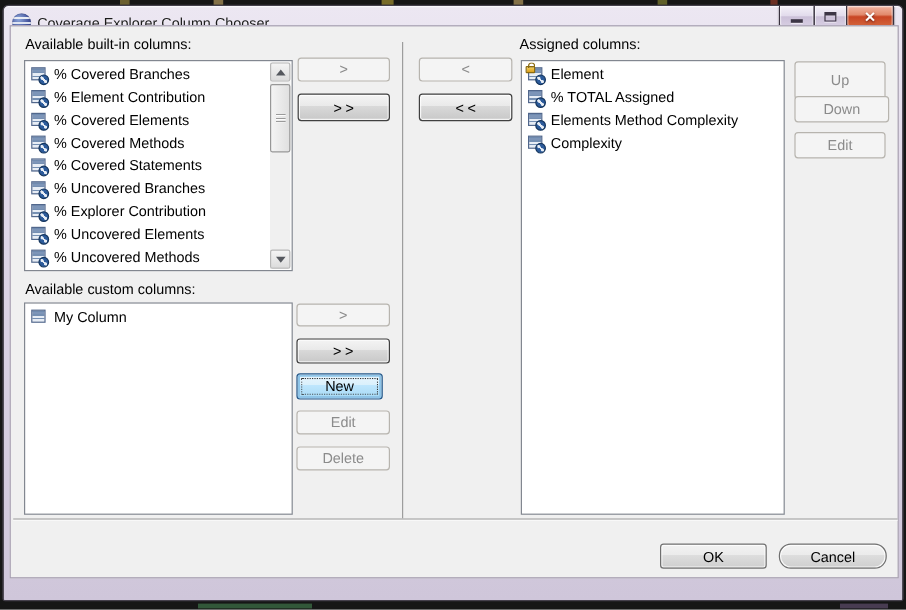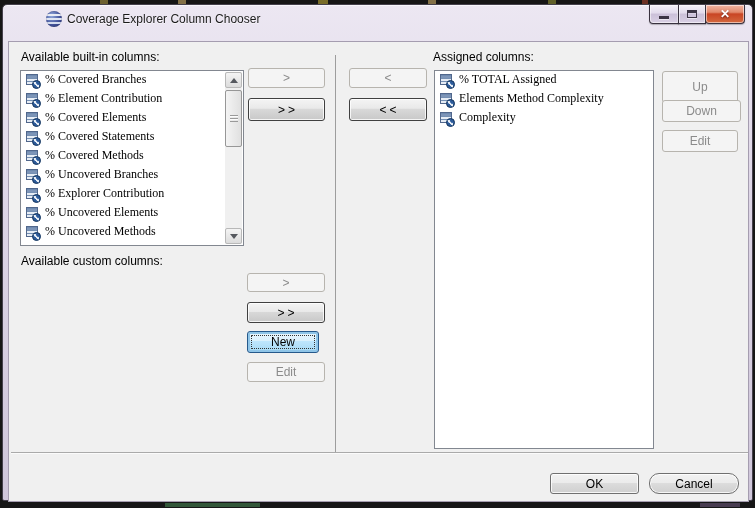--- a/index.html
+++ b/index.html
@@ -7,21 +7,21 @@
   body { background:#161616; font-family:"Liberation Sans", sans-serif; font-size:12px; color:#000; position:relative; cursor:default; }
 
   .speck { position:absolute; opacity:.75; }
 
   
   .window { position:absolute; left:2px; top:4px; width:751px; height:497px;
     background:linear-gradient(180deg,#ece7f2 0%,#ddd5e6 40%,#cfc6da 100%);
     border:1px solid #45404c; border-radius:5px 5px 2px 2px;
     box-shadow: inset 0 1px 0 rgba(255,255,255,.65); }
 
-  .titlebar { position:absolute; left:0; top:0; right:0; height:28px; display:flex; align-items:center; padding-left:7px;margin-left:36px; }
+  .titlebar { position:absolute; left:0; top:0; right:0; height:28px; display:flex; align-items:center; padding-left:7px; }
   .app-icon { width:16px; height:16px; border-radius:50%; margin-right:5px; flex:0 0 16px;
     background:
       linear-gradient(180deg, transparent 3px, #e8ecf5 3px 5px, transparent 5px 7px, #dfe5f2 7px 9px, transparent 9px 11px, #d4dcee 11px 13px, transparent 13px),
       radial-gradient(circle at 35% 30%, #8fa8dc 0%, #44549c 55%, #262f66 100%);
     box-shadow: inset 0 0 1px #1b2250; }
   .title-text { color:#1b1b1b; text-shadow:0 1px 0 rgba(255,255,255,.6); white-space:nowrap; }
 
   .win-controls { position:absolute; top:0; right:7px; display:flex; }
   .wbtn { height:19px; border:1px solid #39323f; border-top:none; display:flex; align-items:center; justify-content:center;
     box-shadow: inset 0 0 0 1px rgba(255,255,255,.55), 0 1px 1px rgba(0,0,0,.25); }
@@ -29,28 +29,28 @@
     background:linear-gradient(180deg,#f4f1f8 0%,#e2dbec 45%,#cbc0d8 50%,#d9d0e4 100%); }
   .wbtn.max { width:28px; margin-left:-1px;
     background:linear-gradient(180deg,#f4f1f8 0%,#e2dbec 45%,#cbc0d8 50%,#d9d0e4 100%); }
   .wbtn.close { width:40px; margin-left:-1px; border-radius:0 0 4px 4px;
     background:linear-gradient(180deg,#f2b5a2 0%,#e28a6d 40%,#c94524 50%,#d4693f 100%); }
   .wbtn.min i { width:10px; height:3px; background:#3c3545; margin-top:6px; box-shadow:0 1px 0 rgba(255,255,255,.5); }
   .wbtn.max i { width:10px; height:8px; border:1px solid #3c3545; border-top-width:3px; background:transparent; box-shadow:0 1px 0 rgba(255,255,255,.5); }
   .wbtn.close span { color:#fff; font-weight:bold; font-size:12px; line-height:1; text-shadow:0 1px 2px rgba(60,0,0,.7); }
 
   
-  .content { position:absolute; left:5px; top:36px; width:741px; height:461px;
+  .content { position:absolute; left:5px; top:16px; width:741px; height:461px;
     background:#f0f0f0; border:1px solid #a59db0; }
 
   .label { position:absolute; white-space:nowrap; color:#000; }
 
   .listbox { position:absolute; background:#fff; border:1px solid #828790; overflow:hidden; }
   .rows { position:absolute; left:1px; top:1px; right:1px; }
-  .row { display:flex; align-items:flex-start; height:19px; padding-left:3px; white-space:nowrap;font-family:Liberation Serif, serif; }
+  .row { display:flex; align-items:center; height:19px; padding-left:3px; white-space:nowrap; }
   .row-label { margin-left:4px; }
 
   
   .tbl-icon { position:relative; width:16px; height:16px; flex:0 0 16px; display:inline-block; }
   .tbl-icon .grid { position:absolute; left:1px; top:2px; width:12px; height:11px; border:1px solid #51678c;
     background:
       repeating-linear-gradient(180deg, rgba(110,138,175,.95) 0 1px, transparent 1px 3px),
       linear-gradient(180deg,#7d95b8 0 3px,#e7edf5 3px 100%); }
   .tbl-icon .badge { position:absolute; right:0; bottom:-1px; width:9px; height:9px; border-radius:50%;
     border:1px solid #16365e;
@@ -146,28 +146,28 @@
               <i class="grid"></i>
               <i class="badge"></i>
             </span>
             <span class="row-label">% Covered Elements</span>
           </div>
           <div class="row">
             <span class="tbl-icon pct">
               <i class="grid"></i>
               <i class="badge"></i>
             </span>
+            <span class="row-label">% Covered Methods</span>
+          </div>
+          <div class="row">
+            <span class="tbl-icon pct">
+              <i class="grid"></i>
+              <i class="badge"></i>
+            </span>
             <span class="row-label">% Covered Statements</span>
-          </div>
-          <div class="row">
-            <span class="tbl-icon pct">
-              <i class="grid"></i>
-              <i class="badge"></i>
-            </span>
-            <span class="row-label">% Covered Methods</span>
           </div>
           <div class="row">
             <span class="tbl-icon pct">
               <i class="grid"></i>
               <i class="badge"></i>
             </span>
             <span class="row-label">% Uncovered Branches</span>
           </div>
           <div class="row">
             <span class="tbl-icon pct">
@@ -212,20 +212,28 @@
 
     <div class="btn disabled" style="left:340px; top:26px; width:78px; height:20px;">&lt;</div>
     <div class="btn strong" style="left:340px; top:56px; width:78px; height:23px;">
         <span class="arrows">&lt;&lt;</span>
       </div>
 
     <div class="label" style="left:424px; top:8px;">Assigned columns:</div>
     <div class="listbox" style="left:425px; top:28px; width:220px; height:379px;">
       <div class="rows">
           <div class="row">
+            <span class="tbl-icon lock">
+              <i class="grid"></i>
+              <i class="badge"></i>
+              <i class="lockpad"></i>
+            </span>
+            <span class="row-label">Element</span>
+          </div>
+          <div class="row">
             <span class="tbl-icon pct">
               <i class="grid"></i>
               <i class="badge"></i>
             </span>
             <span class="row-label">% TOTAL Assigned</span>
           </div>
           <div class="row">
             <span class="tbl-icon pct">
               <i class="grid"></i>
               <i class="badge"></i>
@@ -239,25 +247,36 @@
             </span>
             <span class="row-label">Complexity</span>
           </div>
         </div>
     </div>
     <div class="btn disabled" style="left:653px; top:29px; width:76px; height:32px;">Up</div>
     <div class="btn disabled" style="left:653px; top:58px; width:79px; height:22px;">Down</div>
     <div class="btn disabled" style="left:653px; top:88px; width:76px; height:22px;">Edit</div>
 
     <div class="label" style="left:12px; top:212px;">Available custom columns:</div>
+    <div class="listbox" style="left:11px; top:230px; width:224px; height:177px;">
+      <div class="rows">
+          <div class="row">
+            <span class="tbl-icon plain">
+              <i class="grid"></i>
+            </span>
+            <span class="row-label">My Column</span>
+          </div>
+        </div>
+    </div>
     <div class="btn disabled" style="left:238px; top:231px; width:78px; height:19px;">&gt;</div>
     <div class="btn strong" style="left:238px; top:260px; width:78px; height:21px;">
         <span class="arrows">&gt;&gt;</span>
       </div>
     <div class="btn focused" style="left:238px; top:289px; width:72px; height:22px;">New</div>
     <div class="btn disabled" style="left:238px; top:320px; width:78px; height:20px;">Edit</div>
+    <div class="btn disabled" style="left:238px; top:350px; width:78px; height:20px;">Delete</div>
 
     <div class="hsep" style="left:2px; top:410px; width:737px;"></div>
     <div class="btn normal" style="left:541px; top:431px; width:89px; height:21px;">OK</div>
     <div class="btn normal" style="left:640px; top:431px; width:90px; height:21px;border-radius:10px;">Cancel</div>
 
   </div>
 </div>
 
 </body></html>

